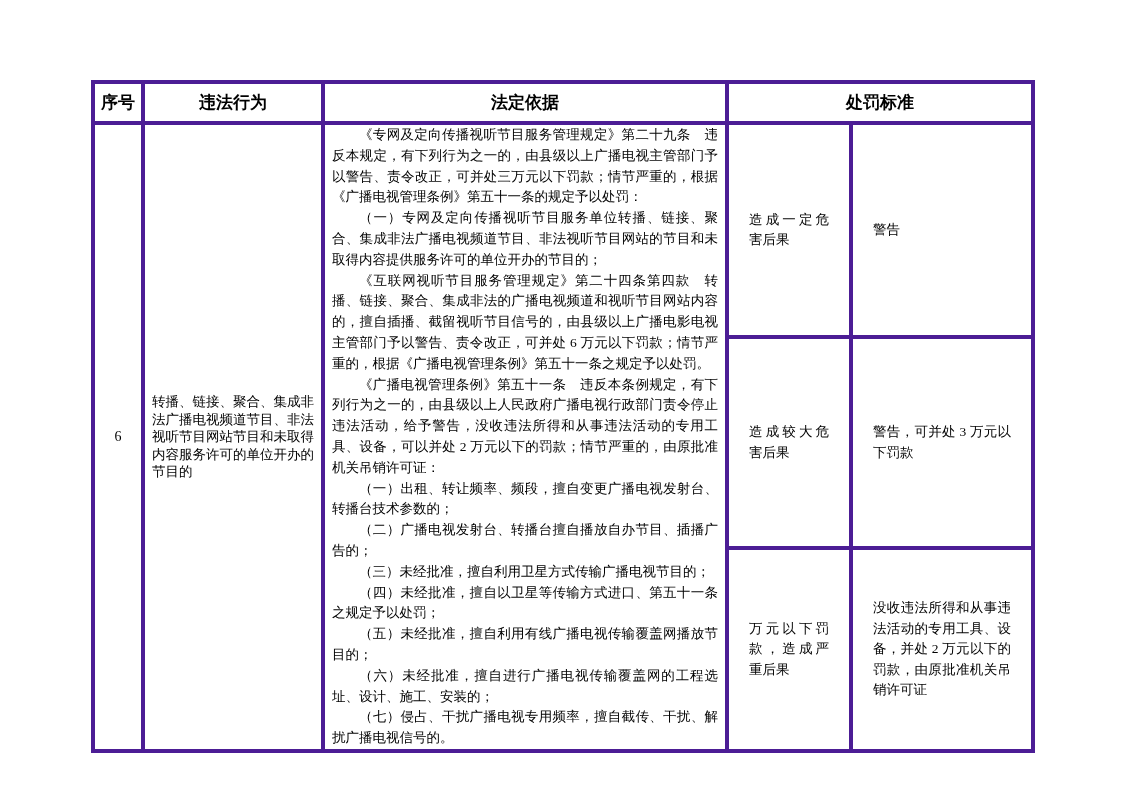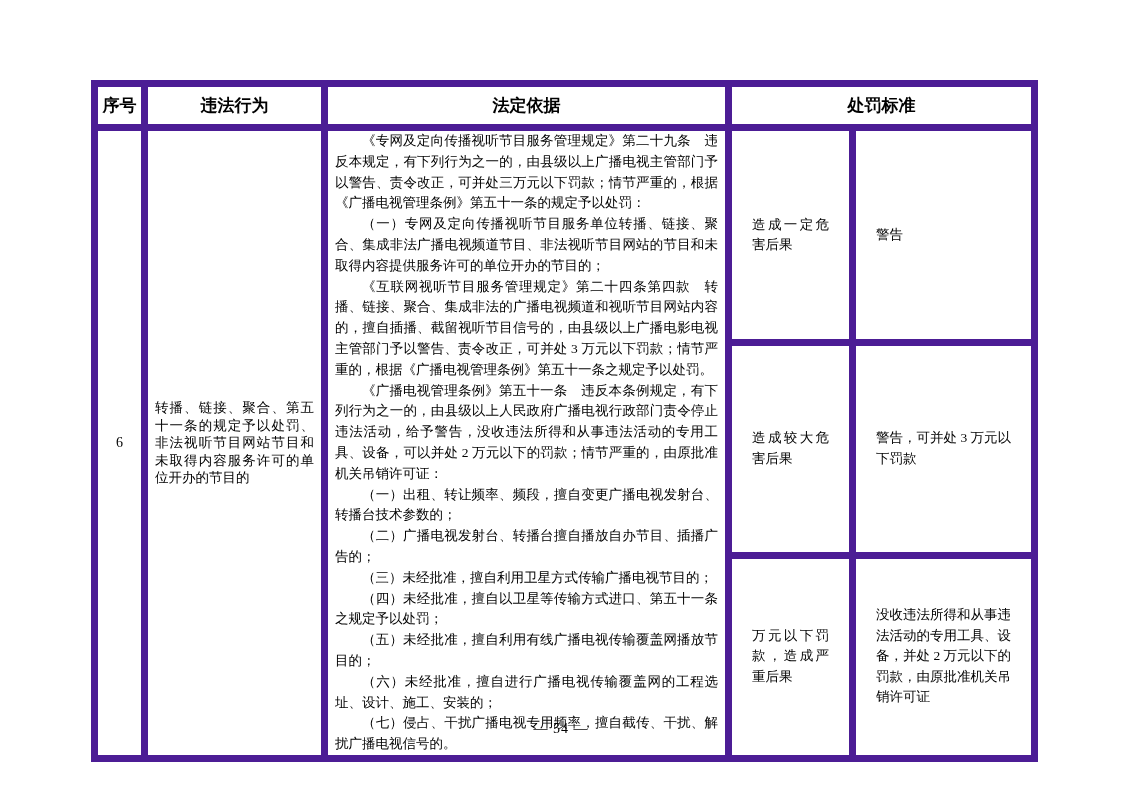--- a/index.html
+++ b/index.html
@@ -20,21 +20,21 @@
     position: absolute;
     left: 91px;
     top: 80px;
     width: 940px;
     border-collapse: collapse;
     table-layout: fixed;
     border: 2px solid #3d3d3d;
   }
   table.law-table th,
   table.law-table td {
-    border: 7px solid #4c1d95;
+    border: 4px solid #4c1d95;
     overflow: hidden;
   }
   tr.header-row th {
     height: 37px;
     font-family: "Liberation Sans", "DejaVu Sans", sans-serif;
     font-weight: bold;
     font-size: 17px;
     text-align: center;
     vertical-align: middle;
     padding: 0;
@@ -98,25 +98,25 @@
     </colgroup>
     <tbody>
         <tr class="header-row">
       <th>序号</th>
       <th>违法行为</th>
       <th>法定依据</th>
       <th colspan="2">处罚标准</th>
     </tr>
     <tr class="sub-row-1">
       <td class="no-cell" rowspan="3">6</td>
-      <td class="behavior-cell" rowspan="3">转播、链接、聚合、第五十一条的规定予以处罚、非法视听节目网站节目和未取得内容服务许可的单位开办的节目的</td>
+      <td class="behavior-cell" rowspan="3">转播、链接、聚合、集成非法广播电视频道节目、非法视听节目网站节目和未取得内容服务许可的单位开办的节目的</td>
       <td class="basis-cell" rowspan="3">
             <p>《专网及定向传播视听节目服务管理规定》第二十九条　违反本规定，有下列行为之一的，由县级以上广播电视主管部门予以警告、责令改正，可并处三万元以下罚款；情节严重的，根据《广播电视管理条例》第五十一条的规定予以处罚：</p>
             <p>（一）专网及定向传播视听节目服务单位转播、链接、聚合、集成非法广播电视频道节目、非法视听节目网站的节目和未取得内容提供服务许可的单位开办的节目的；</p>
-            <p>《互联网视听节目服务管理规定》第二十四条第四款　转播、链接、聚合、集成非法的广播电视频道和视听节目网站内容的，擅自插播、截留视听节目信号的，由县级以上广播电影电视主管部门予以警告、责令改正，可并处 3 万元以下罚款；情节严重的，根据《广播电视管理条例》第五十一条之规定予以处罚。</p>
+            <p>《互联网视听节目服务管理规定》第二十四条第四款　转播、链接、聚合、集成非法的广播电视频道和视听节目网站内容的，擅自插播、截留视听节目信号的，由县级以上广播电影电视主管部门予以警告、责令改正，可并处 6 万元以下罚款；情节严重的，根据《广播电视管理条例》第五十一条之规定予以处罚。</p>
             <p>《广播电视管理条例》第五十一条　违反本条例规定，有下列行为之一的，由县级以上人民政府广播电视行政部门责令停止违法活动，给予警告，没收违法所得和从事违法活动的专用工具、设备，可以并处 2 万元以下的罚款；情节严重的，由原批准机关吊销许可证：</p>
             <p>（一）出租、转让频率、频段，擅自变更广播电视发射台、转播台技术参数的；</p>
             <p>（二）广播电视发射台、转播台擅自播放自办节目、插播广告的；</p>
             <p>（三）未经批准，擅自利用卫星方式传输广播电视节目的；</p>
             <p>（四）未经批准，擅自以卫星等传输方式进口、第五十一条之规定予以处罚；</p>
             <p>（五）未经批准，擅自利用有线广播电视传输覆盖网播放节目的；</p>
             <p>（六）未经批准，擅自进行广播电视传输覆盖网的工程选址、设计、施工、安装的；</p>
             <p>（七）侵占、干扰广播电视专用频率，擅自截传、干扰、解扰广播电视信号的。</p>
           </td>
       <td class="cond-cell">造成一定危害后果</td>
@@ -126,15 +126,14 @@
       <td class="cond-cell">造成较大危害后果</td>
       <td class="pen-cell">警告，可并处 3 万元以下罚款</td>
     </tr>
     <tr class="sub-row-3">
       <td class="cond-cell">万元以下罚款，造成严重后果</td>
       <td class="pen-cell">没收违法所得和从事违法活动的专用工具、设备，并处 2 万元以下的罚款，由原批准机关吊销许可证</td>
     </tr>
   </tbody>
     </table>
 
-  <div class="page-number">— 54 —</div>
 
 </div>
 
 </body></html>

